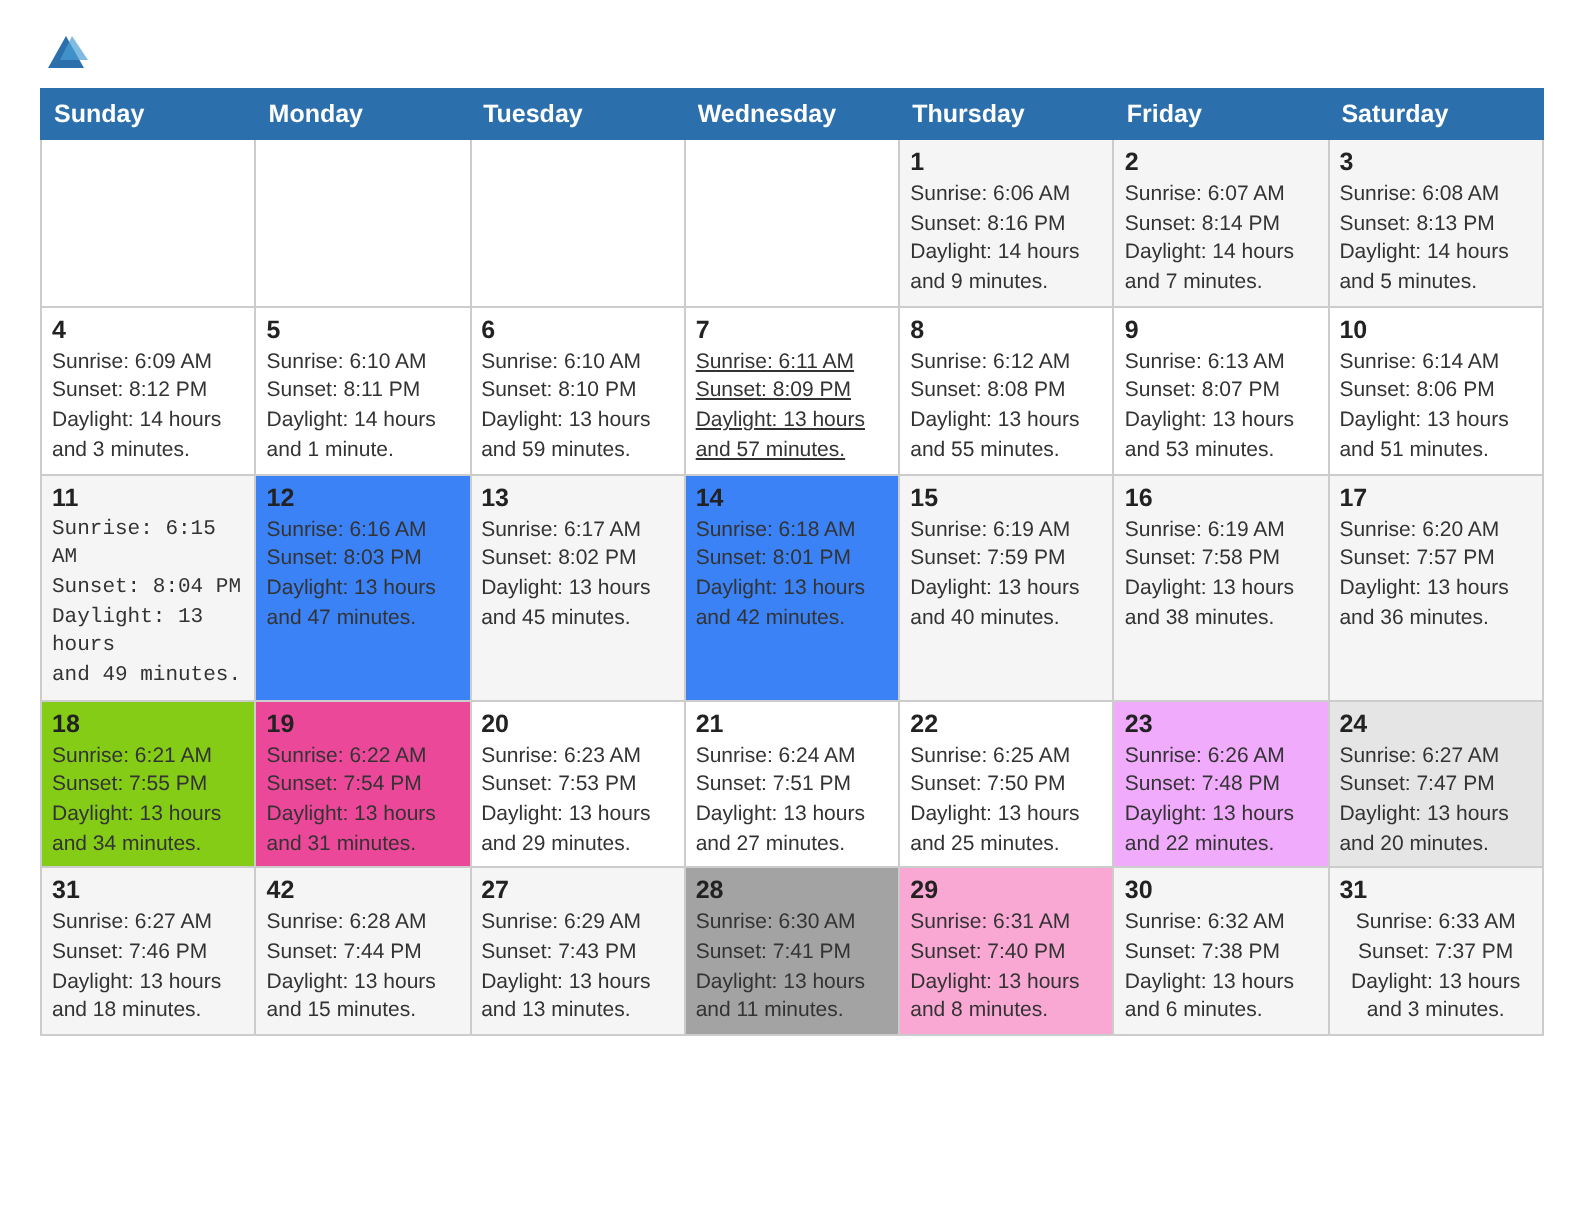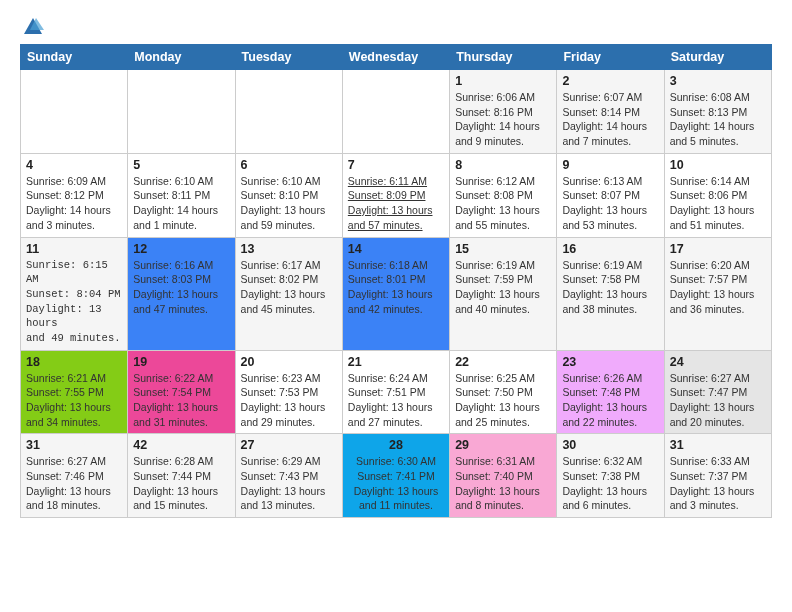--- a/index.html
+++ b/index.html
@@ -336,21 +336,21 @@
 Daylight: 13 hours
 and 15 minutes.</div>
           </td>
           <td style="background: rgb(245, 245, 245);">
             <span class="day-number">27</span>
             <div class="day-info" style="white-space: pre-line;">Sunrise: 6:29 AM
 Sunset: 7:43 PM
 Daylight: 13 hours
 and 13 minutes.</div>
           </td>
-          <td style="background: #0ea5e9; text-align: center;">
+          <td style="background: #a3a3a3;">
             <span class="day-number">28</span>
             <div class="day-info" style="white-space: pre-line;">Sunrise: 6:30 AM
 Sunset: 7:41 PM
 Daylight: 13 hours
 and 11 minutes.</div>
           </td>
           <td style="background: #f9a8d4;">
             <span class="day-number">29</span>
             <div class="day-info" style="white-space: pre-line;">Sunrise: 6:31 AM
 Sunset: 7:40 PM
@@ -359,21 +359,21 @@
           </td>
           <td style="background: rgb(245, 245, 245);">
             <span class="day-number">30</span>
             <div class="day-info" style="white-space: pre-line;">Sunrise: 6:32 AM
 Sunset: 7:38 PM
 Daylight: 13 hours
 and 6 minutes.</div>
           </td>
           <td style="background: rgb(245, 245, 245);">
             <span class="day-number">31</span>
-            <div class="day-info" style="white-space: pre-line;">Sunrise: 6:33 AM
+            <div class="day-info" style="white-space: pre-line; text-align: center;">Sunrise: 6:33 AM
 Sunset: 7:37 PM
 Daylight: 13 hours
 and 3 minutes.</div>
           </td>
         </tr>
       </tbody>
   </table>
 </div>
 
 </body></html>

